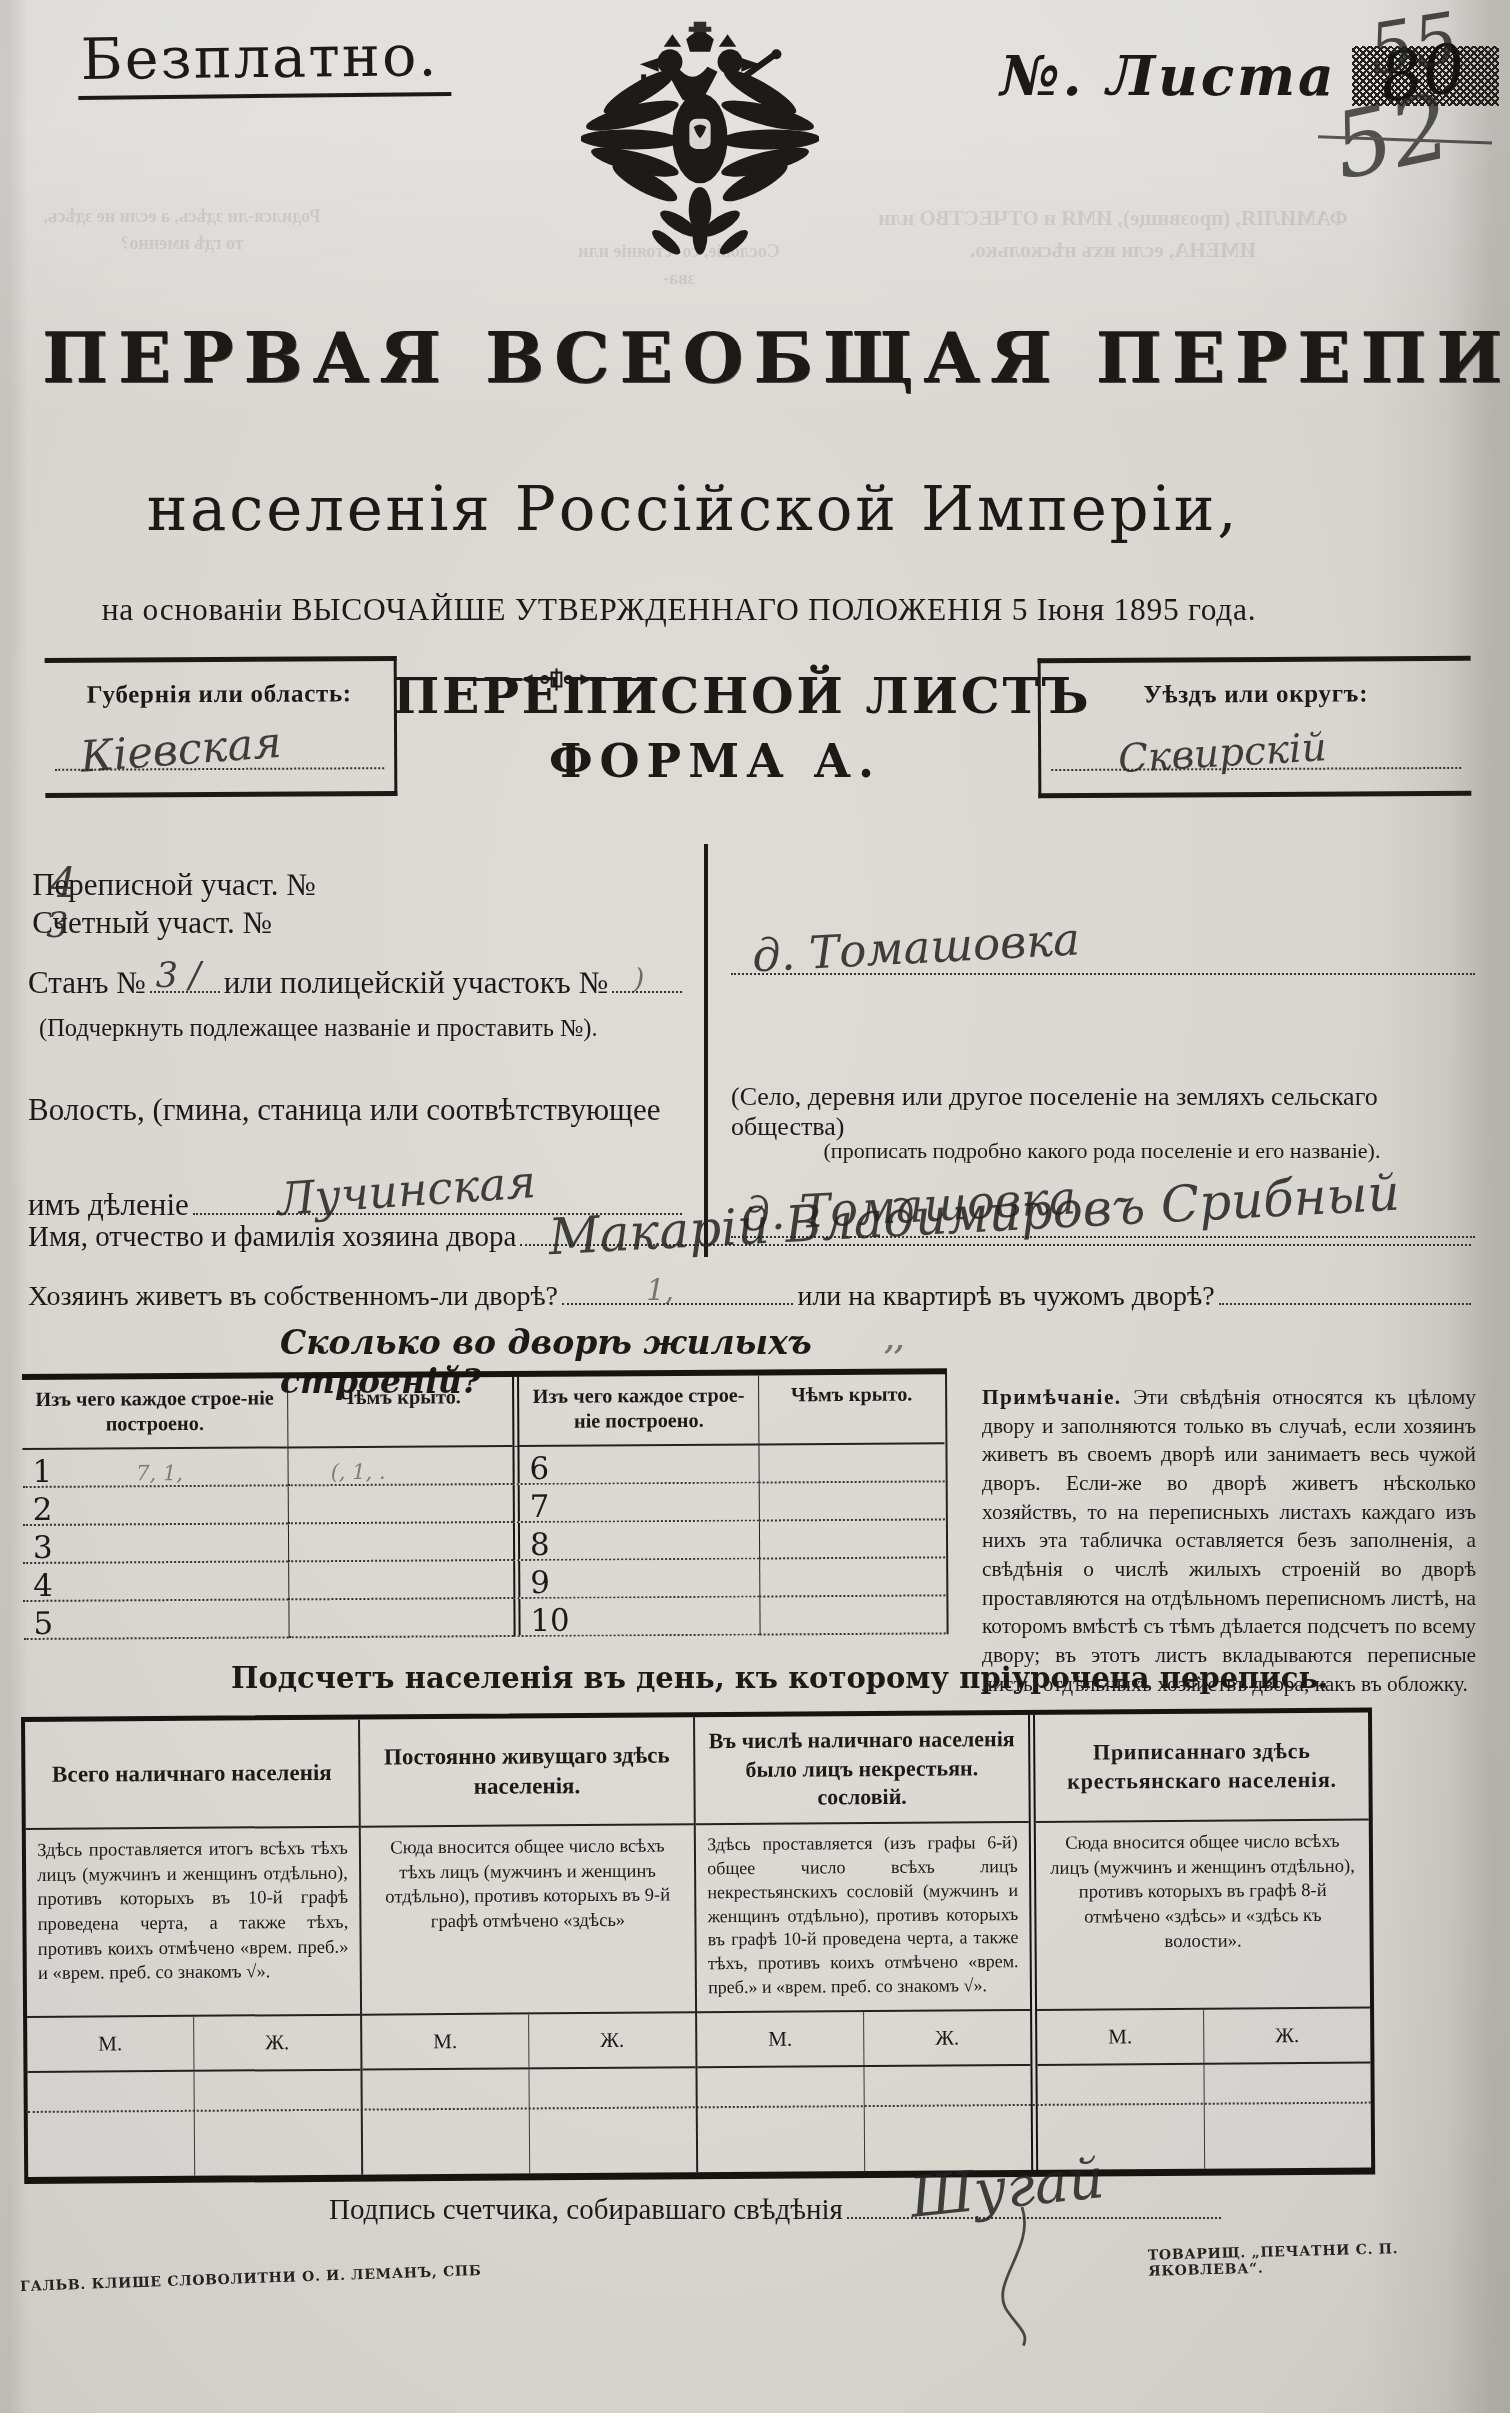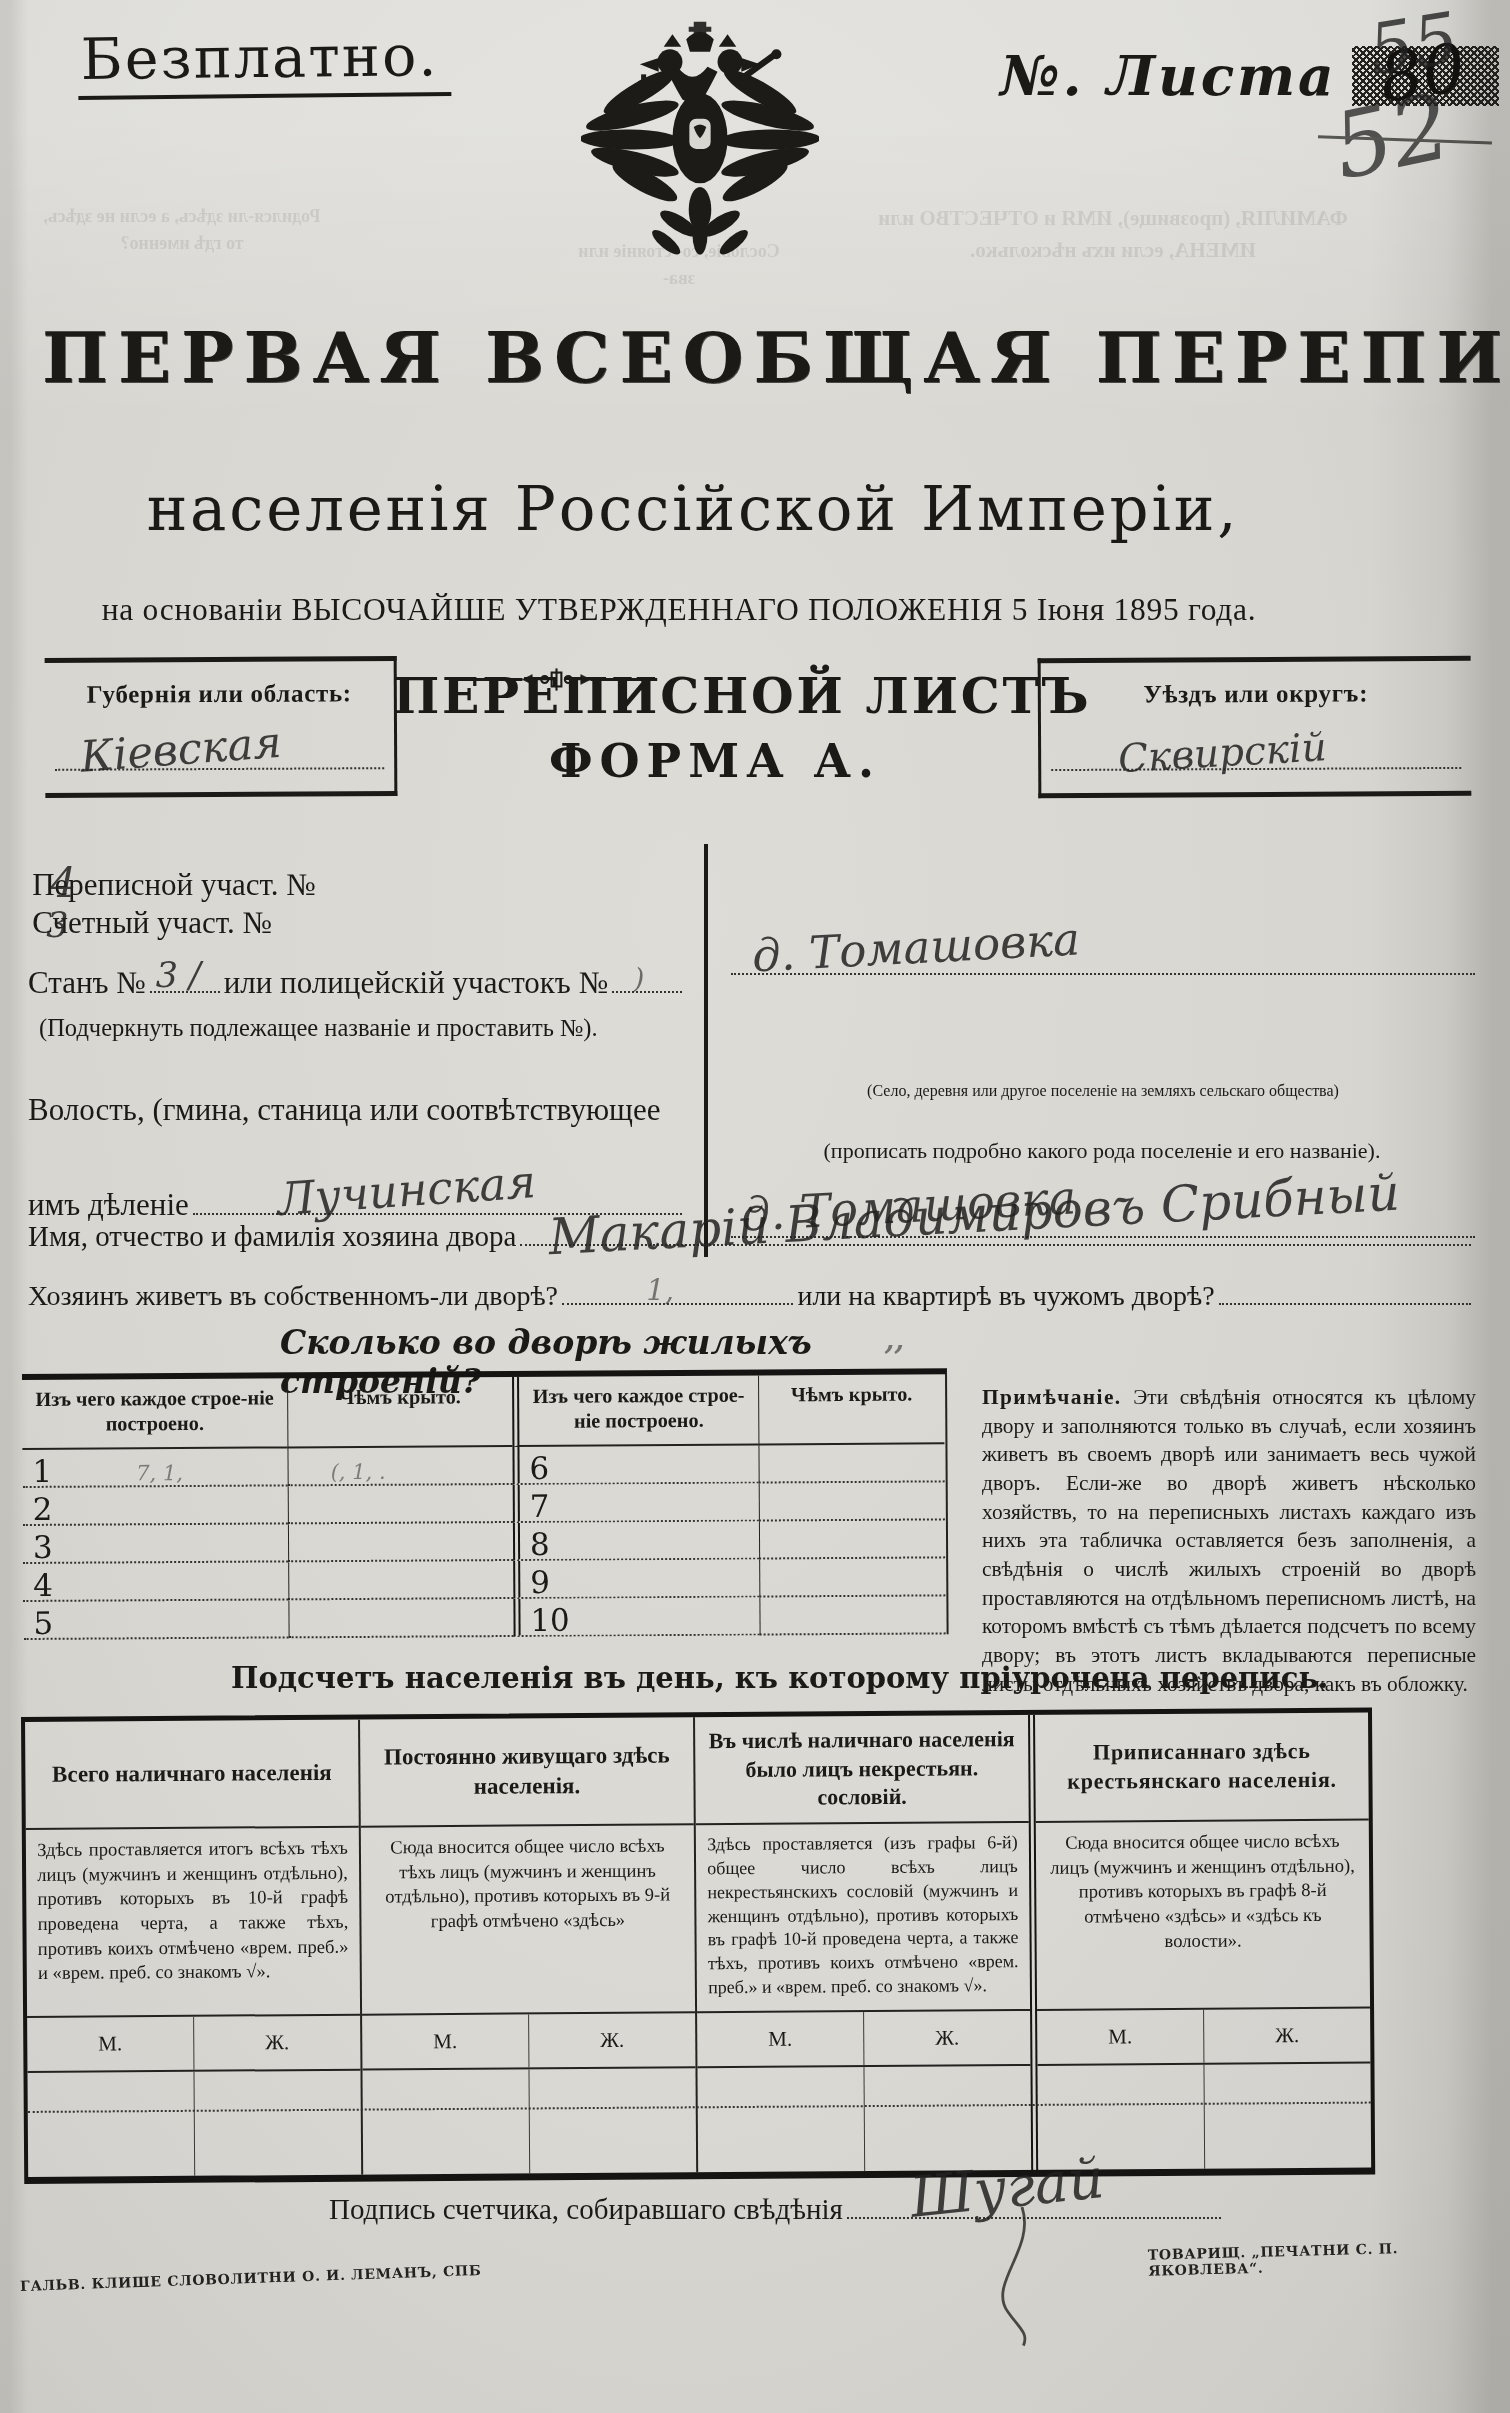--- a/index.html
+++ b/index.html
@@ -178,21 +178,21 @@
     <span class="fill">
         <span class="hw hw-over" style="left:84px;font-size:45px;transform:rotate(-4deg);">Лучинская</span>
       </span>
   </div>
 
   <div class="abs" style="left:731px;top:931px;width:744px;">
     <div class="dotline" style="margin-top:42px;"></div>
     <div class="hw" style="position:absolute;left:21px;top:-9.8px;font-size:45px;transform:rotate(-3deg);">д. Томашовка</div>
   </div>
 
-  <div class="abs" style="left:731px;top:1082px;width:744px;font-size:16px;text-align:center;">(Село, деревня или другое поселеніе на земляхъ сельскаго общества)</div>
+  <div class="abs" style="left:731px;top:1082px;width:744px;font-size:26px;">(Село, деревня или другое поселеніе на земляхъ сельскаго общества)</div>
   <div class="abs ctr" style="left:759px;top:1138px;width:686px;font-size:22px;">(прописать подробно какого рода поселеніе и его названіе).</div>
   <div class="abs" style="left:731px;top:1190px;width:744px;">
     <div class="dotline" style="margin-top:46px;"></div>
     <div class="hw" style="position:absolute;left:9.8px;top:-11.2px;font-size:46px;transform:rotate(-3deg);">д. Томашовка</div>
   </div>
 
   <div class="abs row" style="left:28px;top:1220px;width:1447px;font-size:29px;">
     <span style="white-space:nowrap;">Имя, отчество и фамилія хозяина двора</span>
     <span class="fill">
         <span class="hw hw-over" style="left:28px;font-size:50px;transform:rotate(-3deg);bottom:0;">Макарій Владимировъ Срибный</span>

